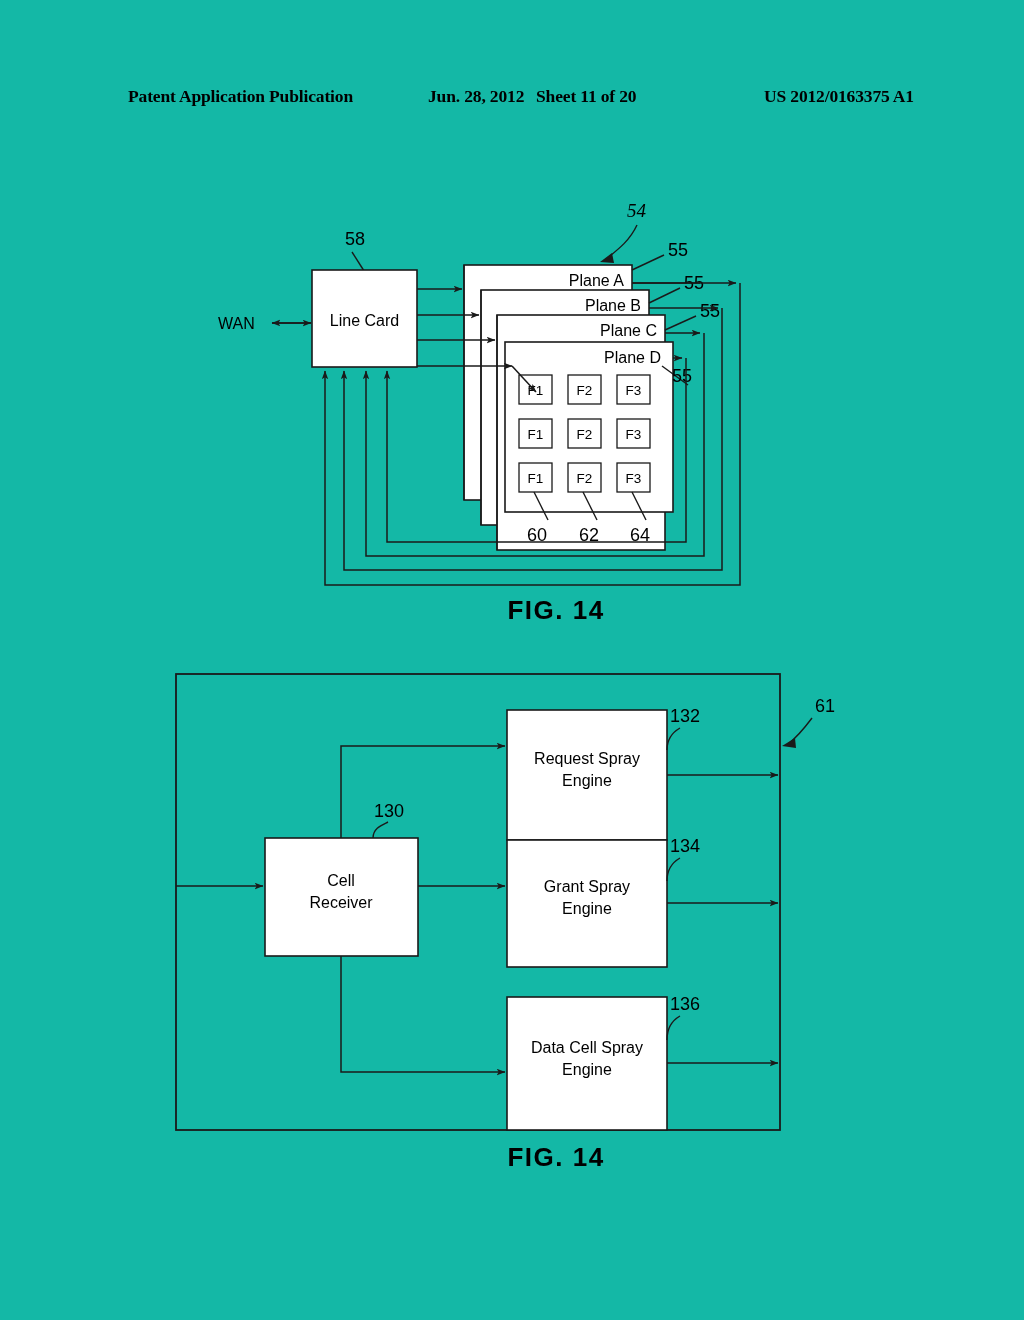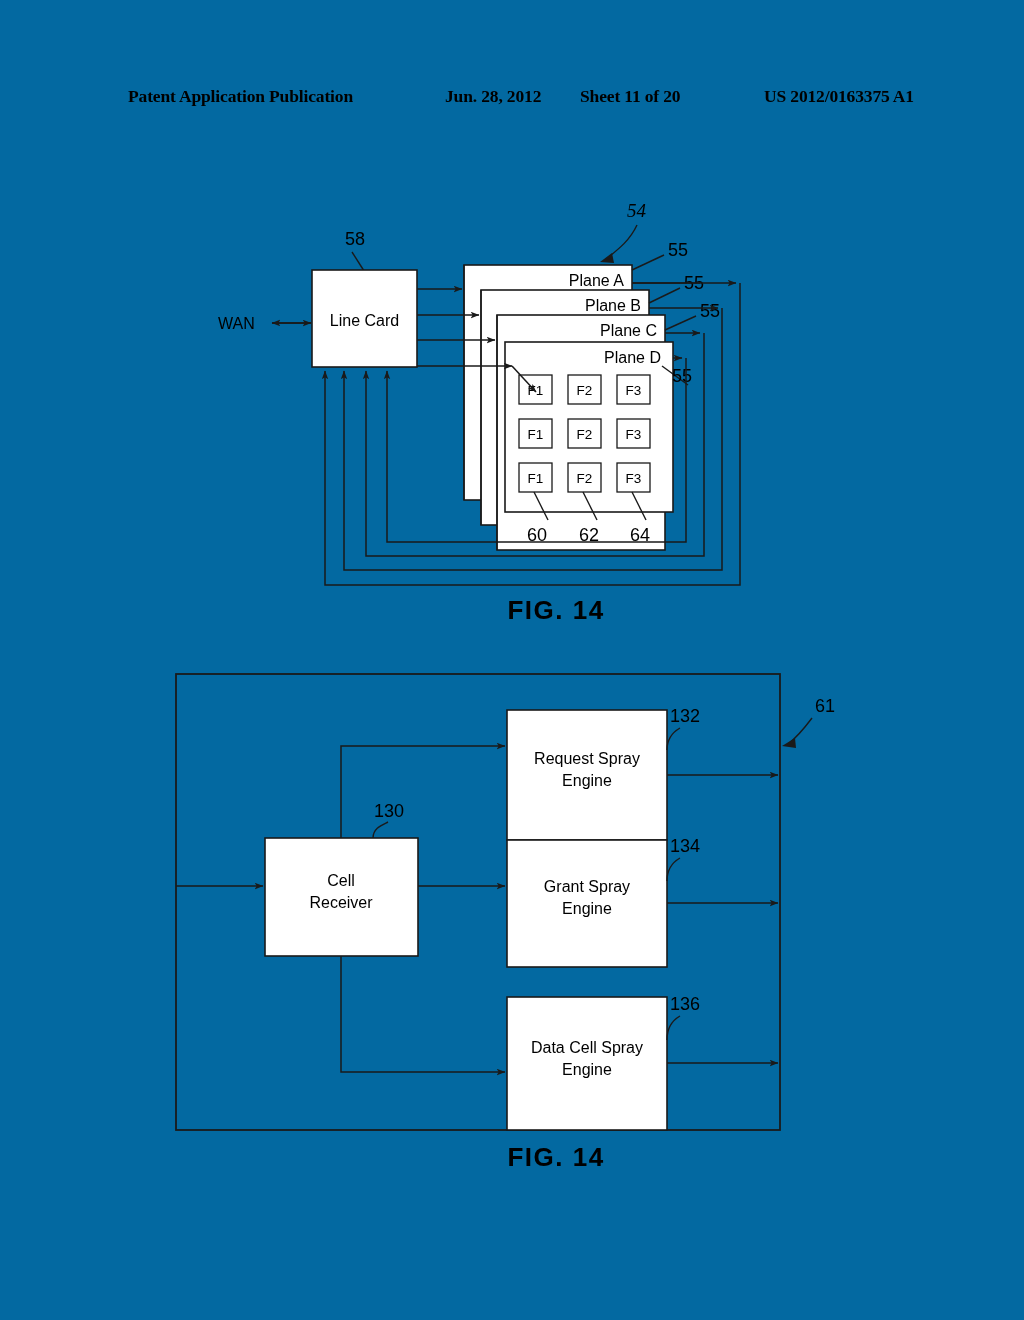--- a/index.html
+++ b/index.html
@@ -13,21 +13,21 @@
     position: relative;
     font-family: "Liberation Serif", serif;
     color: #000000;
     overflow: hidden;
   }
   #page {
     position: absolute;
     left: 0; top: 0;
     width: 1024px;
     height: 1320px;
-    background: #0369a1;
+    background: #14b8a6;
   }
   
   .pub-header {
     position: absolute;
     left: 0; top: 86px;
     width: 1024px;
     height: 26px;
     display: flex;
     align-items: baseline;
     font-family: "Liberation Serif", serif;
@@ -35,25 +35,25 @@
     font-size: 17.5px;
     letter-spacing: -0.15px;
     white-space: nowrap;
   }
   .pub-header .hdr-pub {
     position: absolute;
     left: 128px;
   }
   .pub-header .hdr-date {
     position: absolute;
-    left: 445px;
+    left: 428px;
   }
   .pub-header .hdr-sheet {
     position: absolute;
-    left: 580px;
+    left: 536px;
   }
   .pub-header .hdr-num {
     position: absolute;
     left: 764px;
   }
   
   .fig-caption {
     position: absolute;
     width: 1024px;
     text-align: center;

